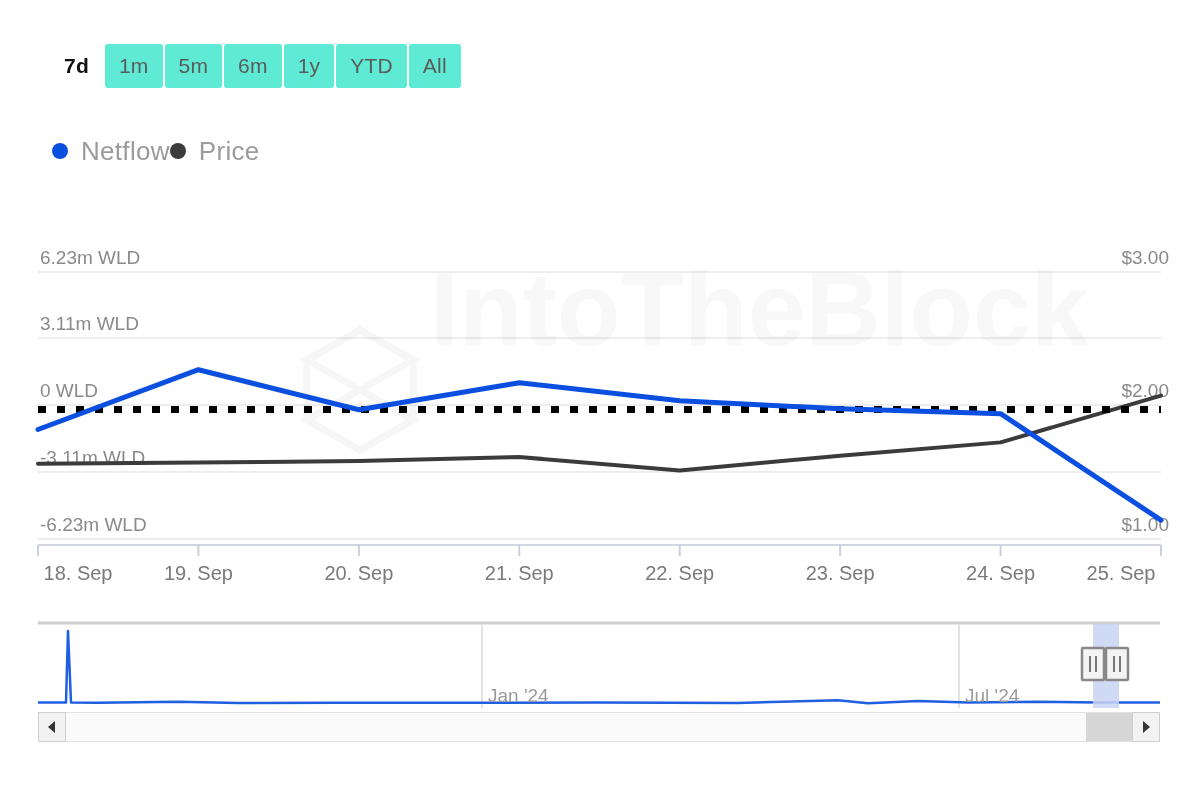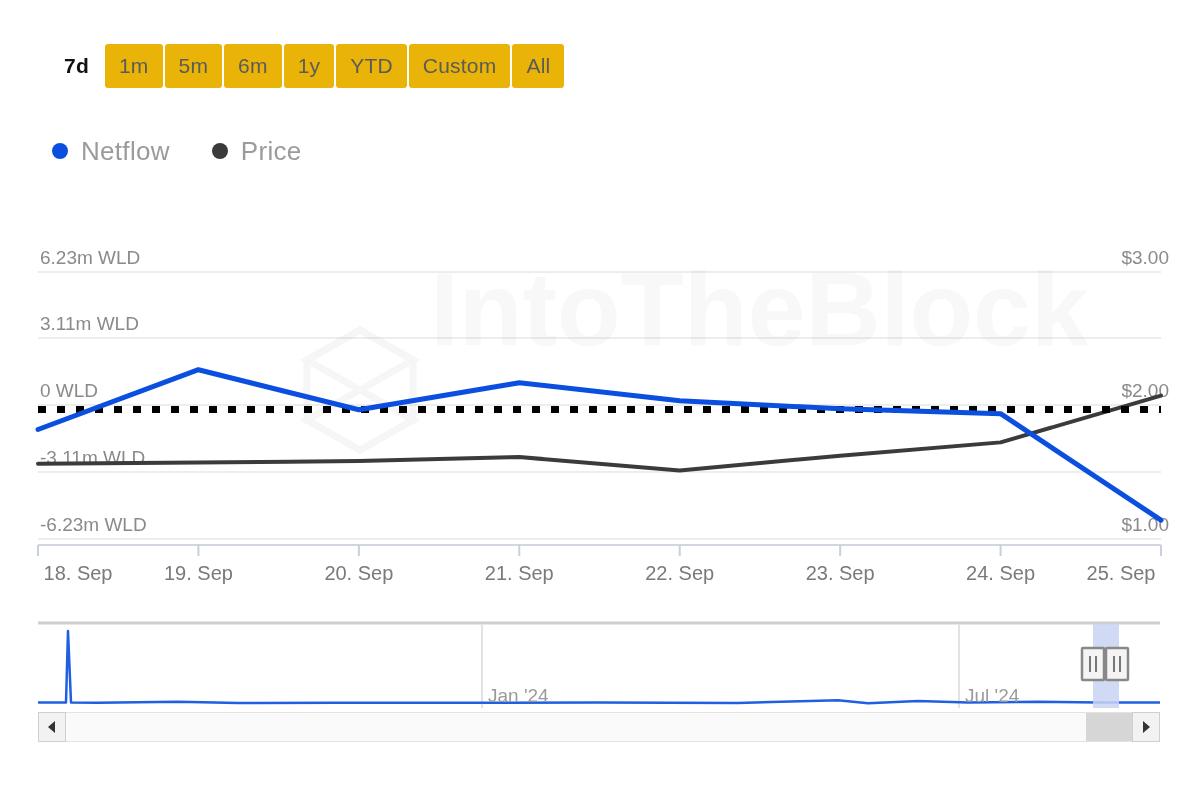--- a/index.html
+++ b/index.html
@@ -28,41 +28,40 @@
     height: 44px;
   }
   .range-btn {
     height: 44px;
     display: flex;
     align-items: center;
     justify-content: center;
     padding: 0 14px;
     font-size: 21px;
     color: #5b5b5b;
-    background: #eab308;
+    background: #5eead4;
     border: none;
     border-radius: 3px;
     cursor: pointer;
     font-family: "Liberation Sans", sans-serif;
     letter-spacing: 0.2px;
     white-space: nowrap;
   }
   .range-btn.active {
     background: #ffffff;
     color: #111111;
     font-weight: bold;
   }
 
   
   #legend {
     position: absolute;
     left: 52px; top: 130px;
     display: flex;
     align-items: center;
-    gap: 42px;
     height: 42px;
   }
   .legend-item {
     display: flex;
     align-items: center;
     gap: 13px;
     cursor: pointer;
   }
   .legend-dot {
     width: 16px; height: 16px;
@@ -154,21 +153,20 @@
 
 <div id="app">
 
   <div id="range-selector">
       <button class="range-btn active">7d</button>
       <button class="range-btn">1m</button>
       <button class="range-btn">5m</button>
       <button class="range-btn">6m</button>
       <button class="range-btn">1y</button>
       <button class="range-btn">YTD</button>
-      <button class="range-btn">Custom</button>
       <button class="range-btn">All</button>
     </div>
 
   <div id="legend">
       <div class="legend-item">
         <span class="legend-dot" style="background: rgb(11, 79, 224);"></span>
         <span class="legend-label">Netflow</span>
       </div>
       <div class="legend-item">
         <span class="legend-dot" style="background: rgb(59, 59, 59);"></span>

